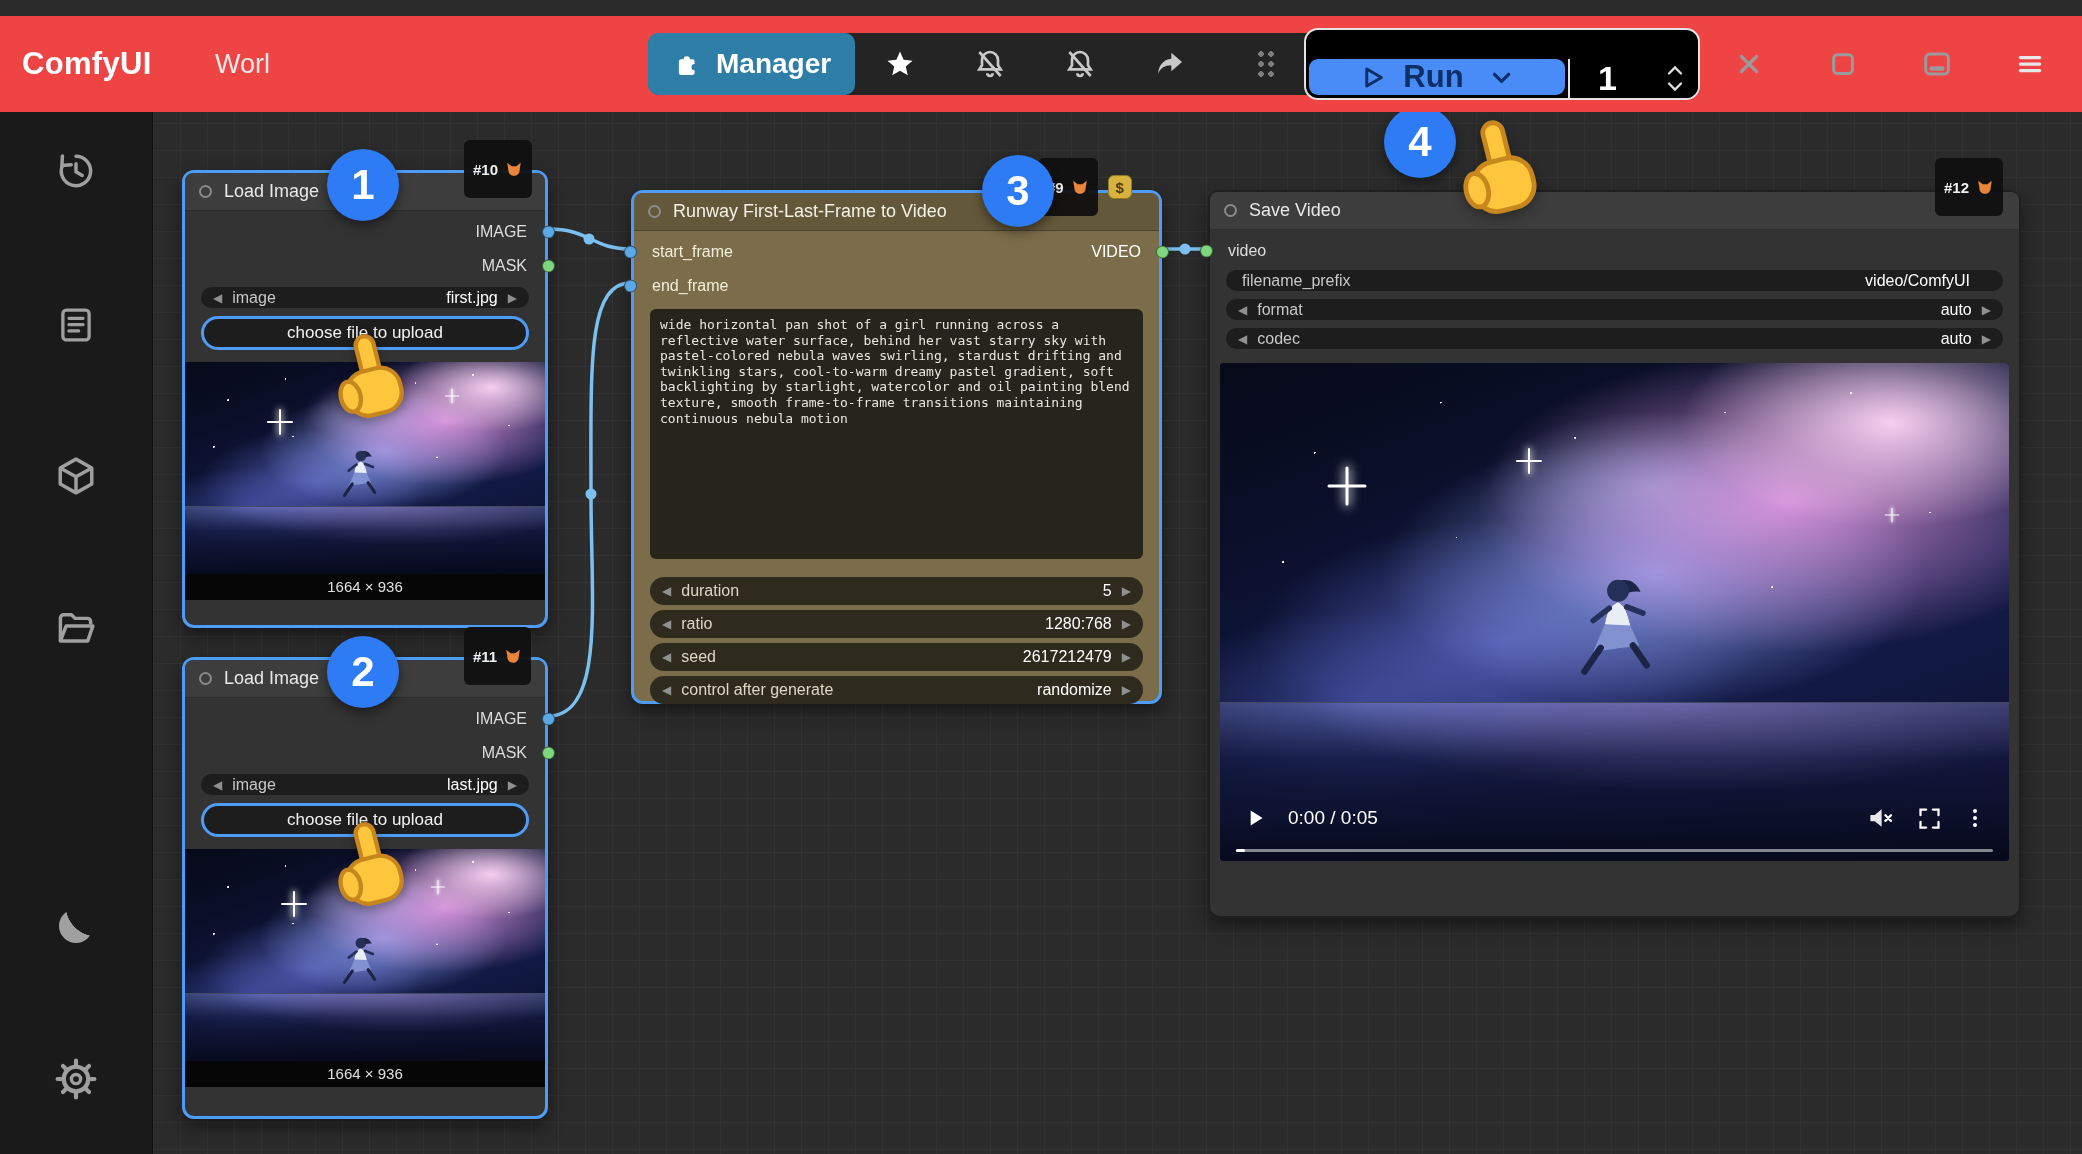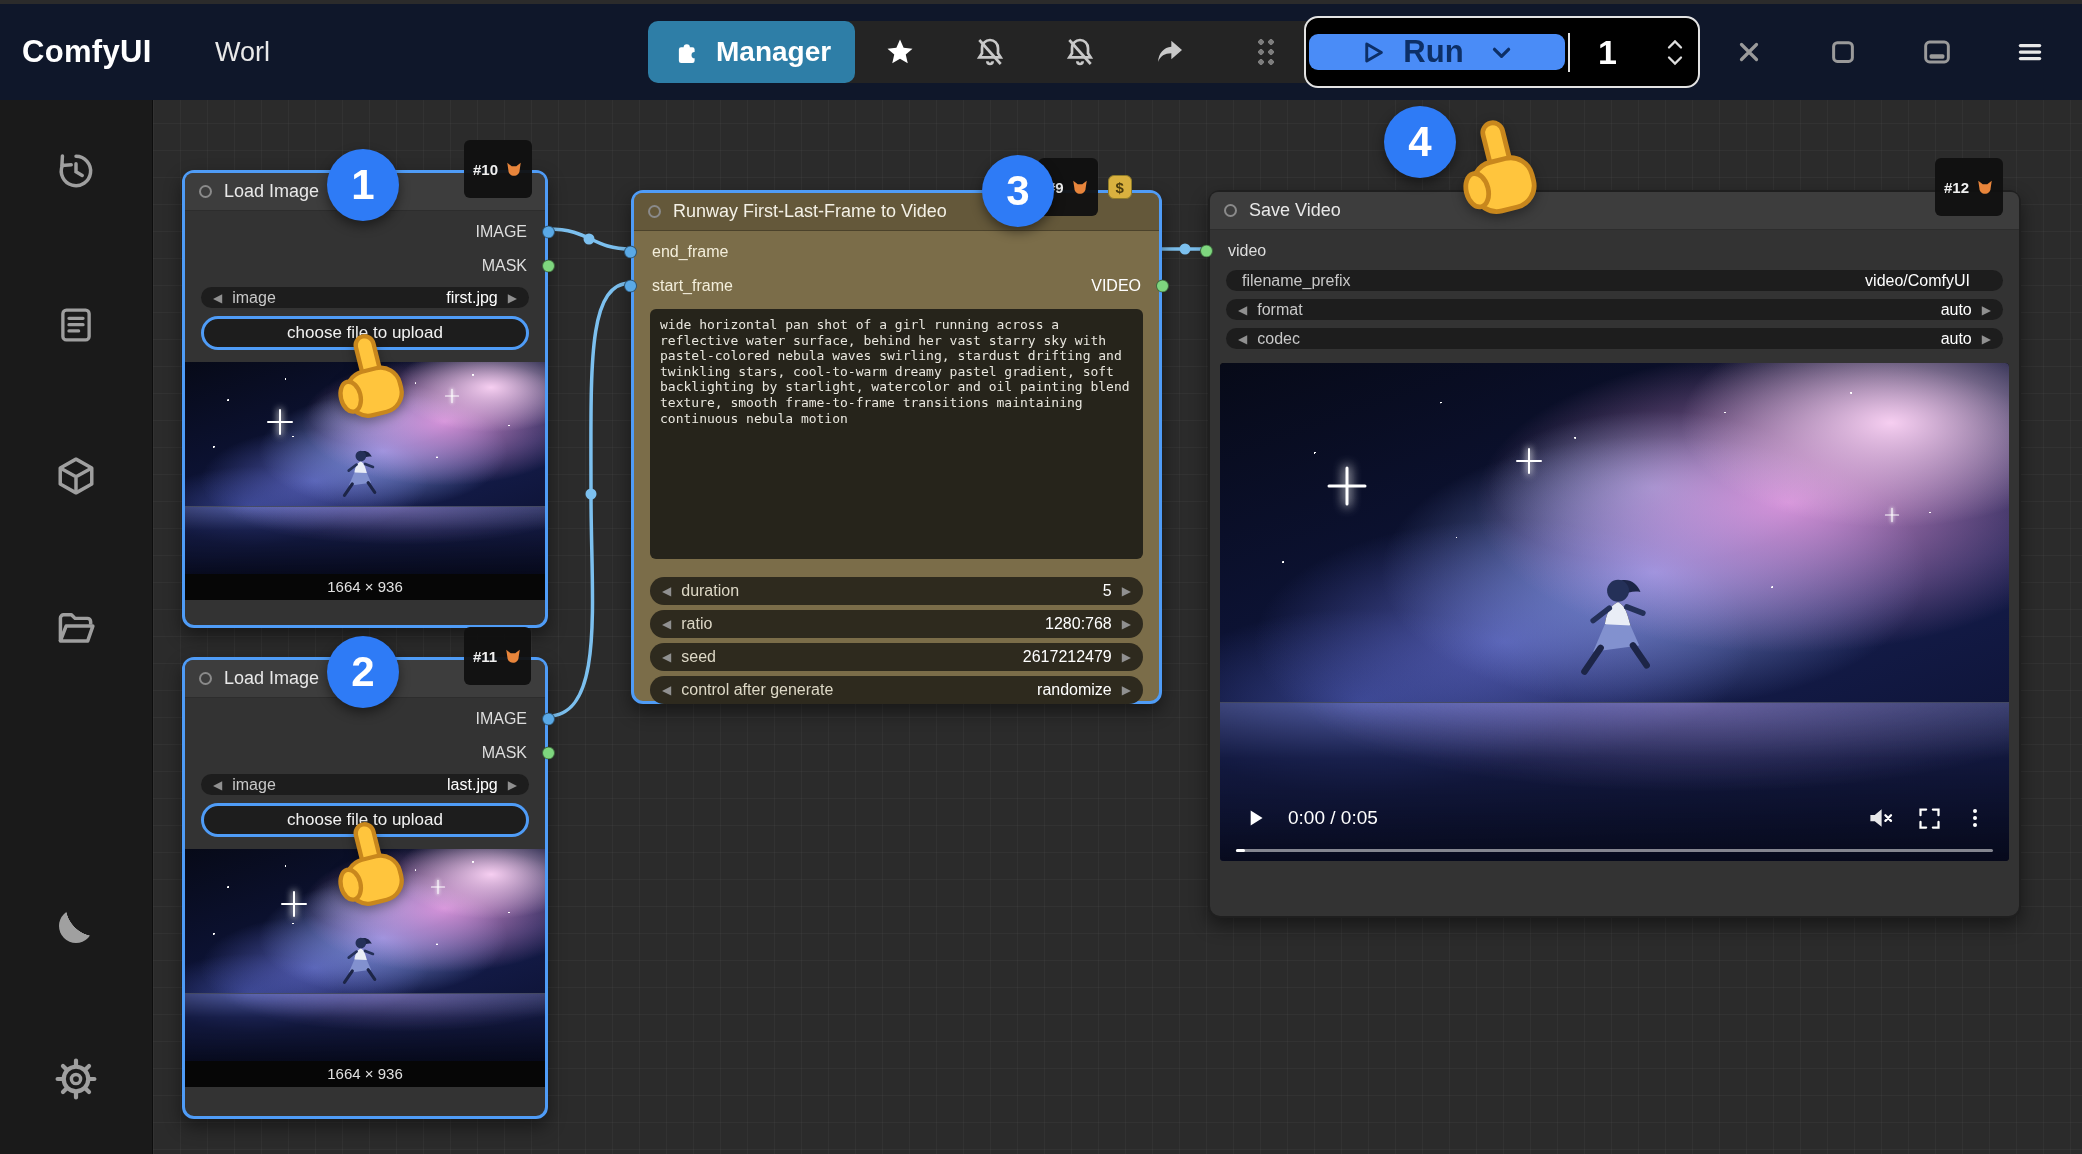--- a/index.html
+++ b/index.html
@@ -1,30 +1,30 @@
 <!DOCTYPE html>
 <html><head>
 <meta charset="utf-8">
 <style>
   *{margin:0;padding:0;box-sizing:border-box}
   html,body{width:2082px;height:1154px;overflow:hidden;background:#111;
     font-family:"Liberation Sans",sans-serif;-webkit-font-smoothing:antialiased;}
   .screen{position:relative;width:2082px;height:1154px;overflow:hidden;background:#2b2b2b;}
 
   
-  .topbar{position:absolute;left:0;top:4px;width:100%;height:96px;background:#0f172a;z-index:20;}
+  .topbar{position:absolute;left:0;top:16px;width:100%;height:96px;background:#ef4444;z-index:20;}
   .logo{position:absolute;left:22px;top:0;height:96px;line-height:96px;color:#fff;font-size:31px;font-weight:700;letter-spacing:.3px;}
   .workflow-name{position:absolute;left:215px;top:0;height:96px;line-height:96px;color:#e9e9e9;font-size:27px;width:82px;overflow:hidden;white-space:nowrap;cursor:pointer;}
   .manager-group{position:absolute;left:648px;top:17px;width:686px;height:62px;background:#242424;border-radius:12px;display:flex;align-items:center;}
   .manager-btn{display:flex;align-items:center;gap:14px;height:62px;padding:0 24px;background:#2e7ea7;border:none;border-radius:10px;color:#fff;font-size:28px;font-weight:700;font-family:inherit;cursor:pointer;}
   .tb-icon{background:none;border:none;cursor:pointer;display:flex;align-items:center;justify-content:center;}
   .manager-group .tb-icon{width:90px;height:62px;}
   .drag-dots{position:absolute;left:1256px;top:33px;width:20px;height:30px;cursor:grab;
     background-image:radial-gradient(circle,#7d7d7d 2.6px,transparent 3px);background-size:10px 10px;}
-  .run-group{position:absolute;left:1304px;top:12px;width:396px;height:72px;background:#000;border:2.5px solid #e3e3e3;border-radius:14px;display:flex;align-items:center;overflow:hidden;}
+  .run-group{position:absolute;left:1304px;top:12px;width:396px;height:72px;background:#000;border:2.5px solid #e3e3e3;border-radius:14px;display:flex;align-items:flex-end;overflow:hidden;}
   .run-btn{width:256px;display:flex;align-items:center;justify-content:center;gap:16px;background:#4a8cf7;border:none;border-radius:9px;margin:3px;color:#0d2f66;font-size:31px;font-weight:700;font-family:inherit;cursor:pointer;}
   .batch-counter{flex:1;display:flex;align-items:center;padding:0 14px 0 28px;color:#fff;cursor:pointer;border-left:2.5px solid #e3e3e3;background:#000;}
   .batch-num{font-size:34px;font-weight:600;flex:1;}
   .spin{display:flex;flex-direction:column;gap:5px;}
   .win-icon{position:absolute;top:0;height:96px;width:48px;display:flex;align-items:center;justify-content:center;background:none;border:none;cursor:pointer;}
 
   
   .sidebar{position:absolute;left:0;top:96px;width:153px;height:1058px;background:#1a1a1a;z-index:15;border-right:1px solid #0d0d0d;}
   .side-item{position:absolute;left:50%;transform:translateX(-50%);width:66px;height:66px;display:flex;align-items:center;justify-content:center;background:none;border:none;cursor:pointer;border-radius:12px;}
   .moon{width:34px;height:34px;border-radius:50%;background:radial-gradient(circle at 112% -12%, rgba(0,0,0,0) 0 58%, #a0a0a0 59%);}
@@ -333,28 +333,28 @@
       </div>
     </section>
 
     <section class="node runway selected" style="left:478px;top:94px;width:531px;height:514px">
       <div class="node-header">
         <span class="collapse-dot"></span>
         <span class="node-title">Runway First-Last-Frame to Video</span>
       </div>
       <div class="socket-row">
         <span class="port left blue"></span>
-        <span class="socket-label">end_frame</span>
-      </div>
-      <div class="socket-row">
-        <span class="port left blue"></span>
         <span class="socket-label">start_frame</span>
         <span class="spacer"></span>
         <span class="socket-label" style="color:#fff">VIDEO</span>
         <span class="port right green"></span>
+      </div>
+      <div class="socket-row">
+        <span class="port left blue"></span>
+        <span class="socket-label">end_frame</span>
       </div>
       <div class="prompt-box">wide horizontal pan shot of a girl running across a reflective water surface, behind her vast starry sky with pastel-colored nebula waves swirling, stardust drifting and twinkling stars, cool-to-warm dreamy pastel gradient, soft backlighting by starlight, watercolor and oil painting blend texture, smooth frame-to-frame transitions maintaining continuous nebula motion</div>
 
       <div class="widget w-first">
         <span class="warrow">◀</span>
         <span class="wlabel">duration</span>
         <span class="wvalue">5</span>
         <span class="warrow">▶</span>
       </div>
       <div class="widget">

